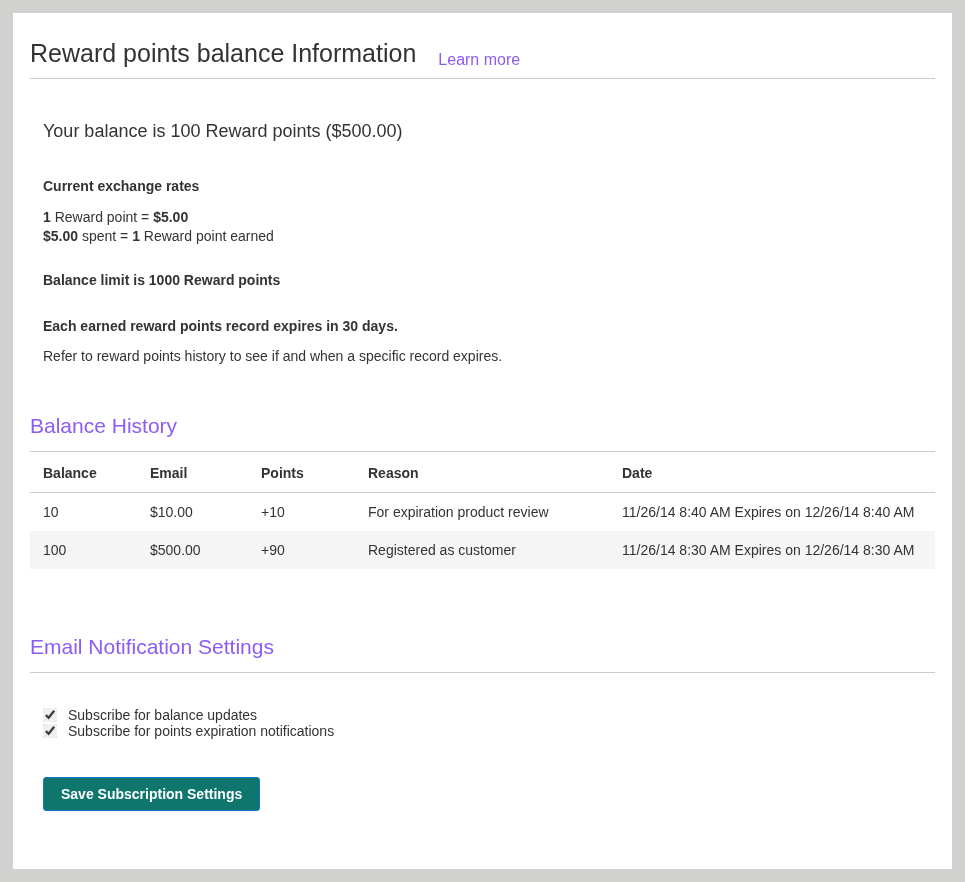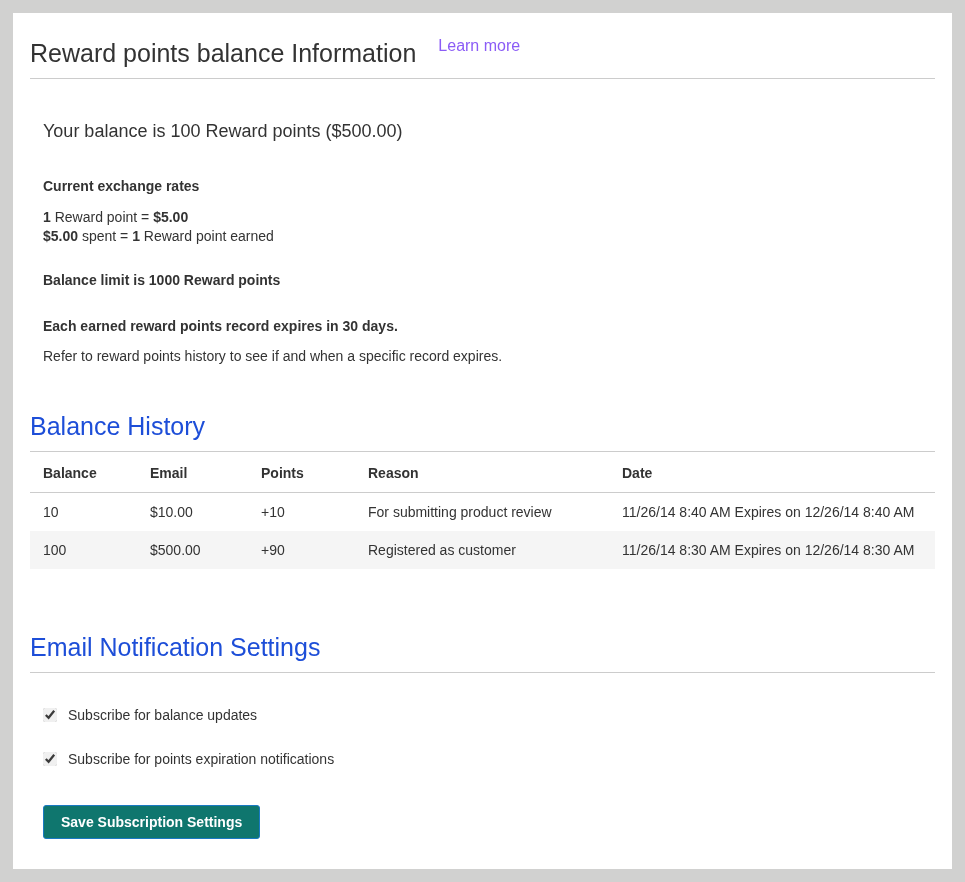--- a/index.html
+++ b/index.html
@@ -12,21 +12,21 @@
   }
   .card {
     position: absolute;
     left: 13px; top: 13px;
     width: 939px; height: 856px;
     background: #fff;
     padding: 12px 17px 20px 17px;
     overflow: hidden;
   }
   
-  .page-header { display: flex; align-items: flex-start; margin-top: 12px; }
+  .page-header { display: flex; align-items: flex-end; margin-top: 12px; }
   h1 {
     font-size: 25px;
     font-weight: 300;
     color: #333;
     line-height: 32px;
   }
   .learn-more {
     margin-left: 22px;
     color: #8b5cf6;
     font-size: 16px;
@@ -36,23 +36,23 @@
   .divider { border: none; border-top: 1px solid #ccc; margin-top: 9px; }
   
   .balance-msg { margin: 42px 13px 0; font-size: 18px; }
   .bold-line { margin: 36px 13px 0; font-weight: bold; }
   .rates { margin: 14px 13px 0; line-height: 19px; }
   .plain-line { margin: 16px 13px 0; }
   .expires-line { margin: 30px 13px 0; font-weight: bold; }
   .note-line { margin: 14px 13px 0; }
   
   h2 {
-    font-size: 25px;
+    font-size: 21px;
     font-weight: 300;
-    color: #1d4ed8;
+    color: #8b5cf6;
     line-height: 32px;
   }
   .history-title { margin-top: 46px; }
   .email-title { margin-top: 62px; }
   
   table { width: 100%; border-collapse: collapse; table-layout: fixed; }
   th {
     text-align: left;
     font-weight: bold;
     font-size: 14px;
@@ -61,21 +61,21 @@
   }
   td {
     font-size: 14px;
     padding: 11px 10px 11px 13px;
   }
   tbody tr.striped { background: #f5f5f5; }
   td.date-cell, th.date-col { white-space: nowrap; }
   
   .checkbox-row { margin: 0 0 0 13px; display: flex; align-items: center; }
   .checkbox-row.first { margin-top: 34px; }
-  .checkbox-row + .checkbox-row { margin-top: 28px; }
+  .checkbox-row + .checkbox-row { }
   .checkbox-row input[type="checkbox"] {
     width: 14px; height: 14px;
     margin-right: 11px;
     accent-color: #f0f0f0;
   }
   .checkbox-row label { cursor: pointer; font-size: 14px; color: #333; }
   
   .save-btn {
     display: inline-block;
     margin: 38px 0 0 13px;
@@ -130,21 +130,21 @@
         <th>Points</th>
         <th>Reason</th>
         <th class="date-col">Date</th>
       </tr>
     </thead>
     <tbody>
       <tr>
         <td>10</td>
         <td>$10.00</td>
         <td>+10</td>
-        <td>For submitting product review</td>
+        <td>For expiration product review</td>
         <td class="date-cell">11/26/14 8:40 AM Expires on 12/26/14 8:40 AM</td>
       </tr>
       <tr class="striped">
         <td>100</td>
         <td>$500.00</td>
         <td>+90</td>
         <td>Registered as customer</td>
         <td class="date-cell">11/26/14 8:30 AM Expires on 12/26/14 8:30 AM</td>
       </tr>
     </tbody>

